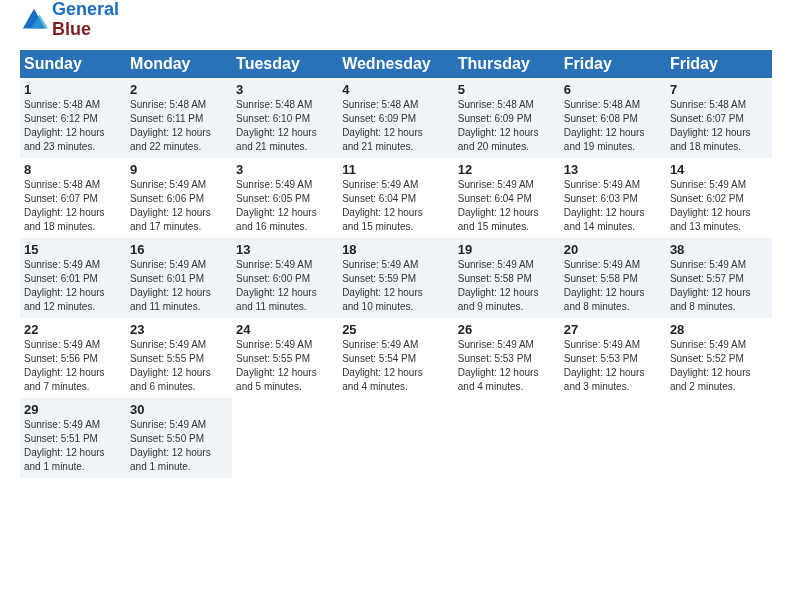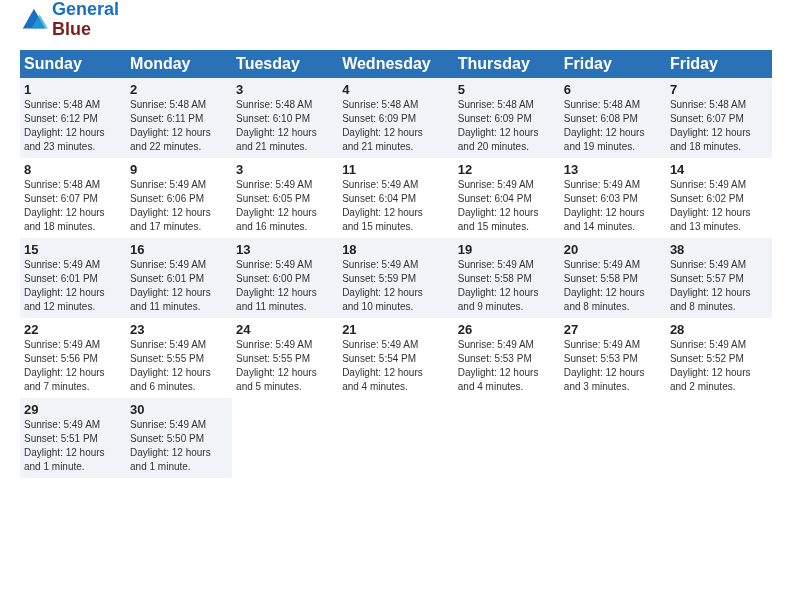--- a/index.html
+++ b/index.html
@@ -300,21 +300,21 @@
 and 6 minutes.</div>
           </td>
           <td>
             <span class="day-num">24</span>
             <div class="day-info" style="white-space: pre-line;">Sunrise: 5:49 AM
 Sunset: 5:55 PM
 Daylight: 12 hours
 and 5 minutes.</div>
           </td>
           <td>
-            <span class="day-num">21</span>
+            <span class="day-num">25</span>
             <div class="day-info" style="white-space: pre-line;">Sunrise: 5:49 AM
 Sunset: 5:54 PM
 Daylight: 12 hours
 and 4 minutes.</div>
           </td>
           <td>
             <span class="day-num">26</span>
             <div class="day-info" style="white-space: pre-line;">Sunrise: 5:49 AM
 Sunset: 5:53 PM
 Daylight: 12 hours

